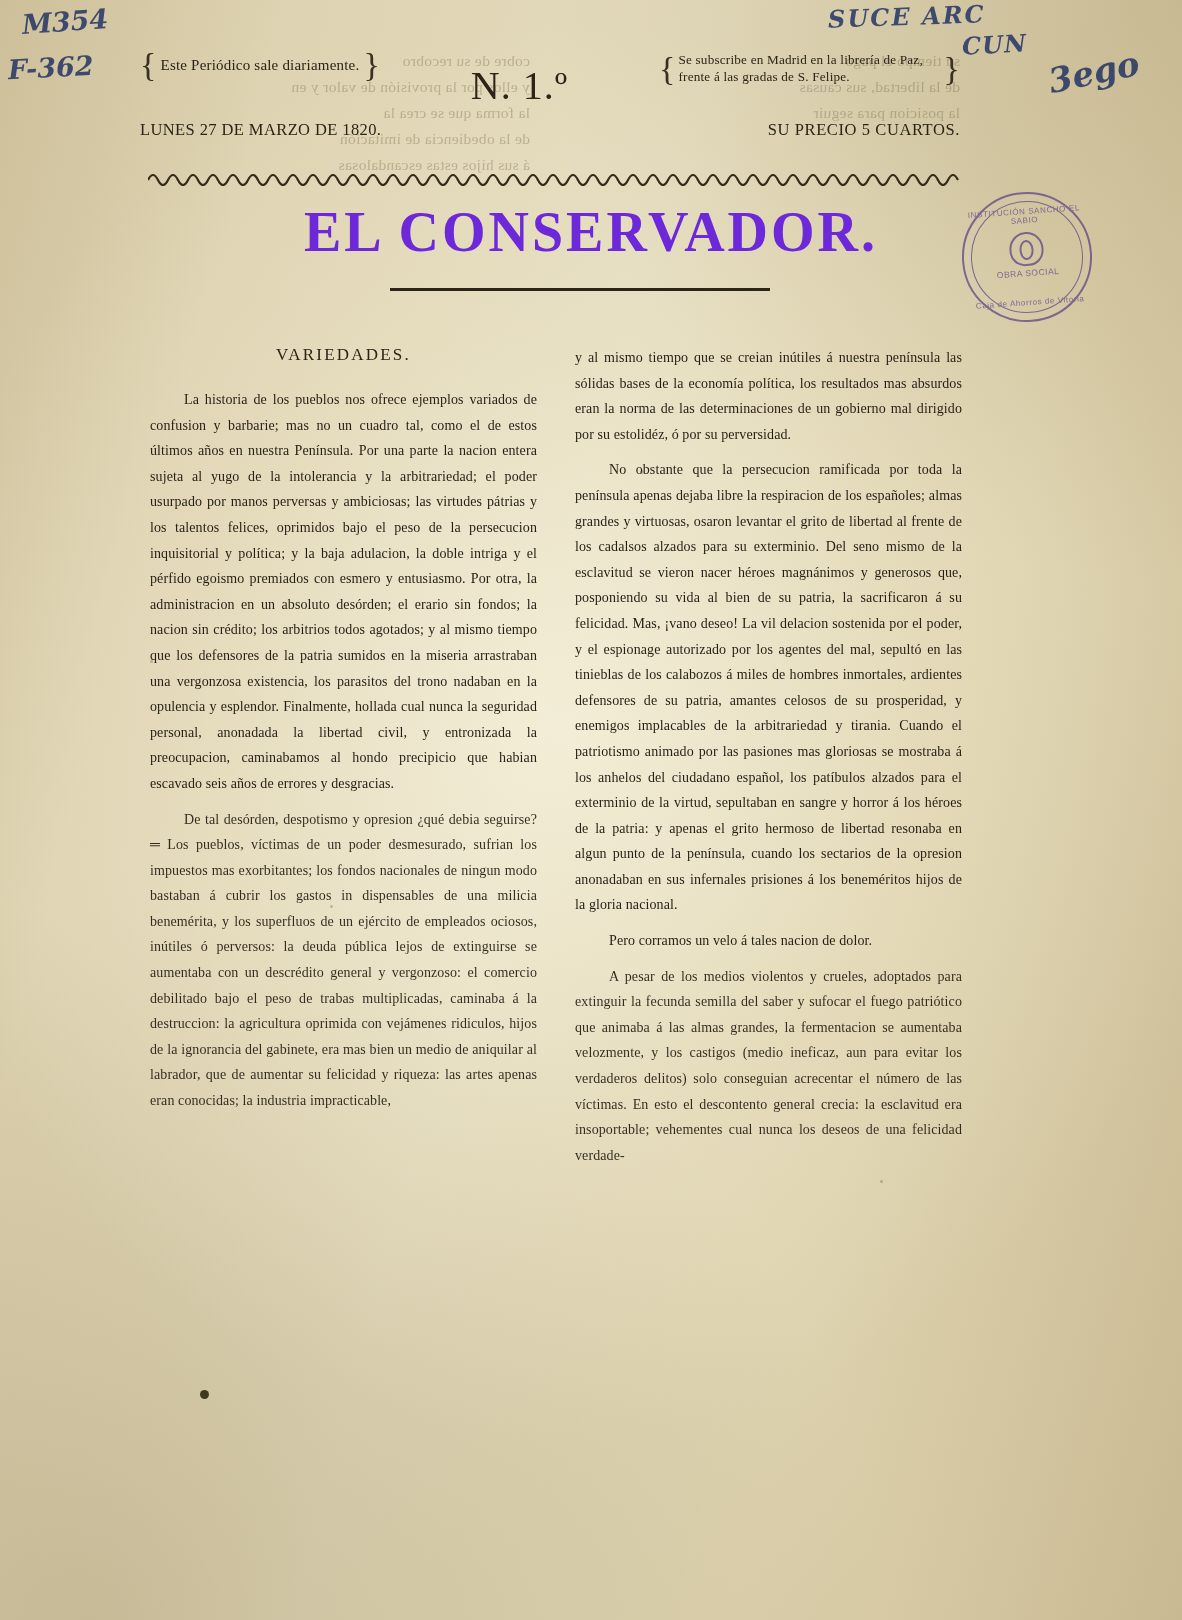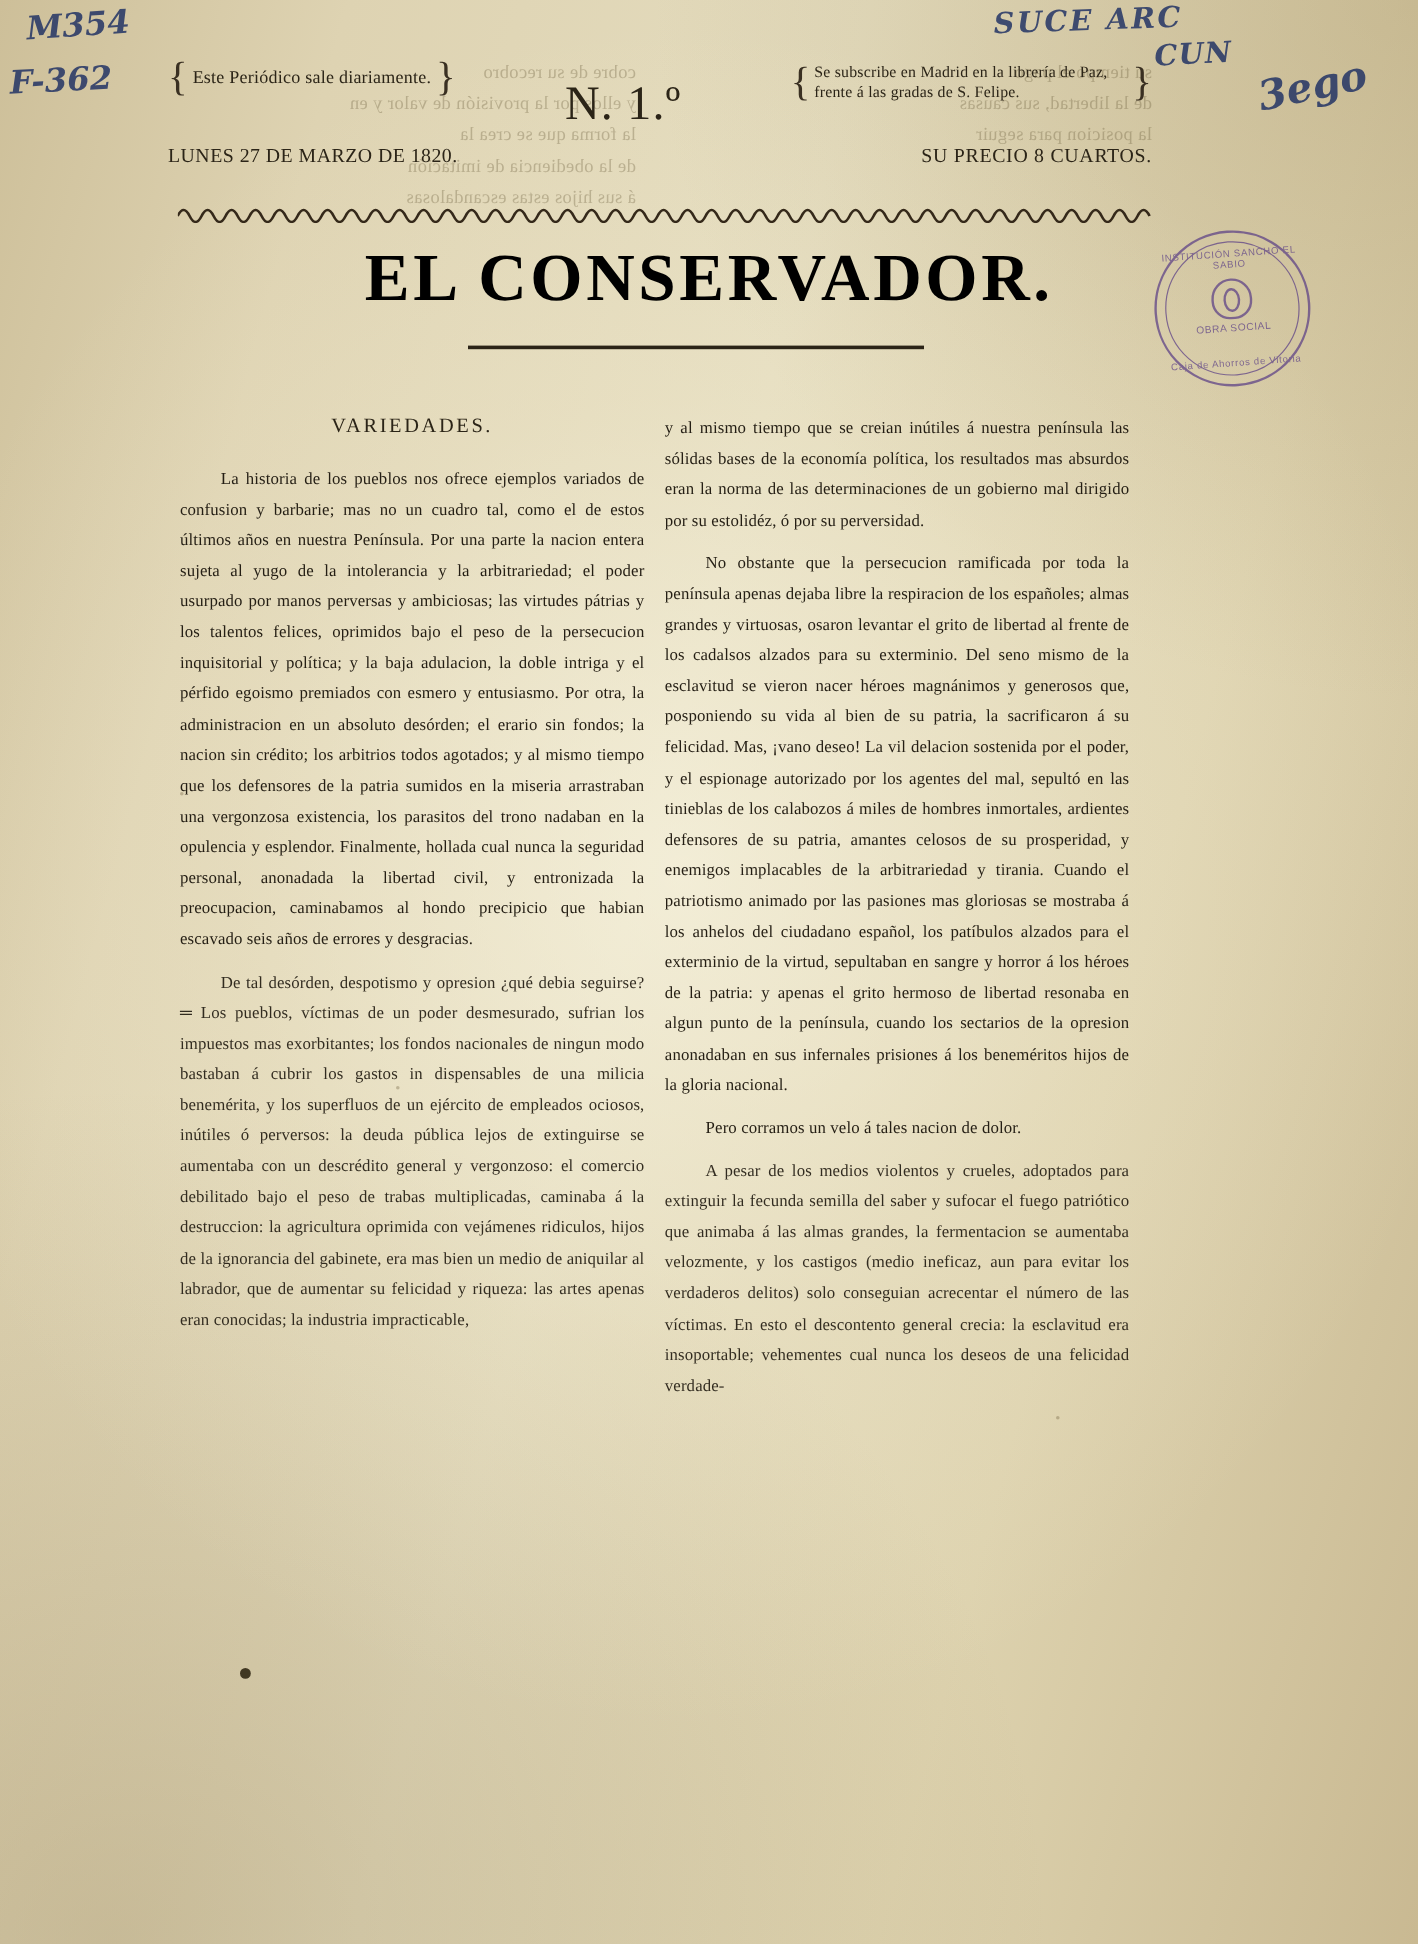--- a/index.html
+++ b/index.html
@@ -132,21 +132,21 @@
   .title {
     position: absolute;
     left: 0;
     right: 0;
     top: 200px;
     text-align: center;
     font-size: 56px;
     letter-spacing: 3px;
     font-family: "Liberation Serif", serif;
     font-weight: 700;
-    color: #000000;
+    color: #6d28d9;
   }
   .title-rule {
     position: absolute;
     left: 390px;
     top: 288px;
     width: 380px;
     height: 3px;
     background: #2b2417;
   }
 
@@ -210,21 +210,21 @@
     border-radius: 50%;
   }
 
   
   .columns {
     position: absolute;
     left: 150px;
     top: 345px;
     width: 812px;
     display: flex;
-    gap: 17px;
+    gap: 38px;
   }
   .col { width: 387px; }
   .section-head {
     text-align: center;
     font-size: 17px;
     font-variant: small-caps;
     letter-spacing: 2.2px;
     margin-bottom: 22px;
   }
   p.body {
@@ -274,21 +274,21 @@
       </div>
       <div class="issue-no">N. 1.º</div>
       <div class="brace-box">
         <span class="brace">{</span>
         <span class="sub-note">Se subscribe en Madrid en la librería de Paz, frente á las gradas de S. Felipe.</span>
         <span class="brace">}</span>
       </div>
     </div>
     <div class="date-row">
       <div class="date">LUNES 27 DE MARZO DE 1820.</div>
-      <div class="price">SU PRECIO 8 CUARTOS.</div>
+      <div class="price">SU PRECIO 5 CUARTOS.</div>
     </div>
   </div>
 
   <div class="squiggle">
     <svg width="815" height="18" viewBox="0 0 815 18" preserveAspectRatio="none" aria-hidden="true">
       <path d="M0,12 Q5,2 10,12 T20,12 T30,12 T40,12 T50,12 T60,12 T70,12 T80,12 T90,12 T100,12 T110,12 T120,12 T130,12 T140,12 T150,12 T160,12 T170,12 T180,12 T190,12 T200,12 T210,12 T220,12 T230,12 T240,12 T250,12 T260,12 T270,12 T280,12 T290,12 T300,12 T310,12 T320,12 T330,12 T340,12 T350,12 T360,12 T370,12 T380,12 T390,12 T400,12 T410,12 T420,12 T430,12 T440,12 T450,12 T460,12 T470,12 T480,12 T490,12 T500,12 T510,12 T520,12 T530,12 T540,12 T550,12 T560,12 T570,12 T580,12 T590,12 T600,12 T610,12 T620,12 T630,12 T640,12 T650,12 T660,12 T670,12 T680,12 T690,12 T700,12 T710,12 T720,12 T730,12 T740,12 T750,12 T760,12 T770,12 T780,12 T790,12 T800,12 T810,12" fill="none" stroke="#35291a" stroke-width="2.2"></path>
     </svg>
   </div>
 
   <div class="title">EL CONSERVADOR.</div>

